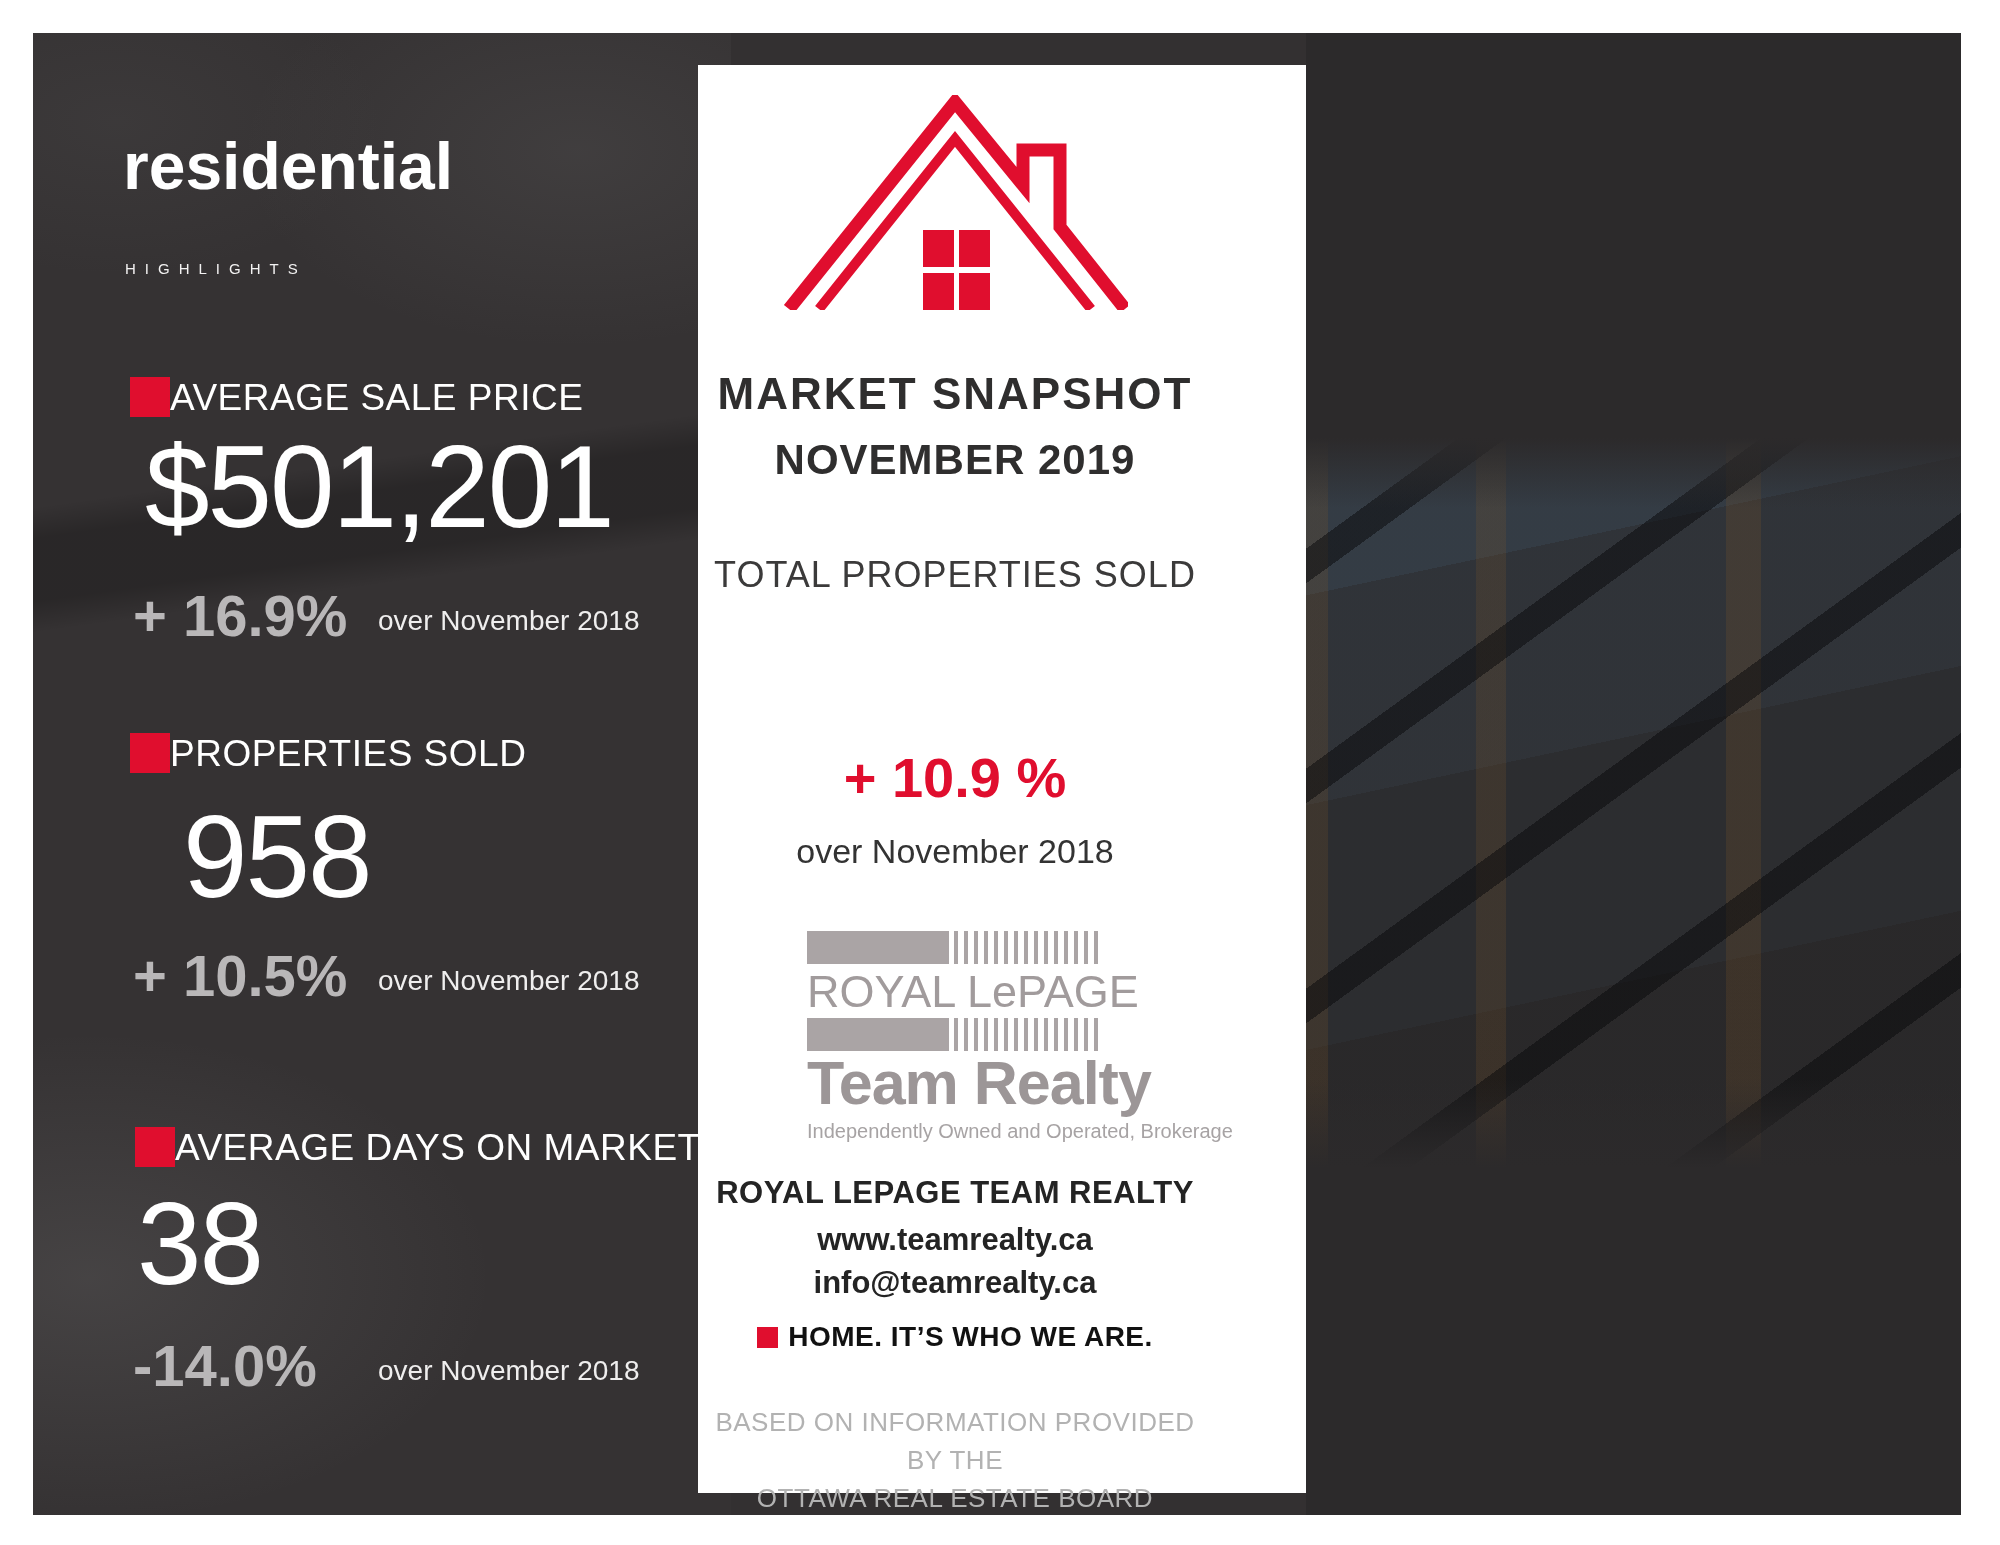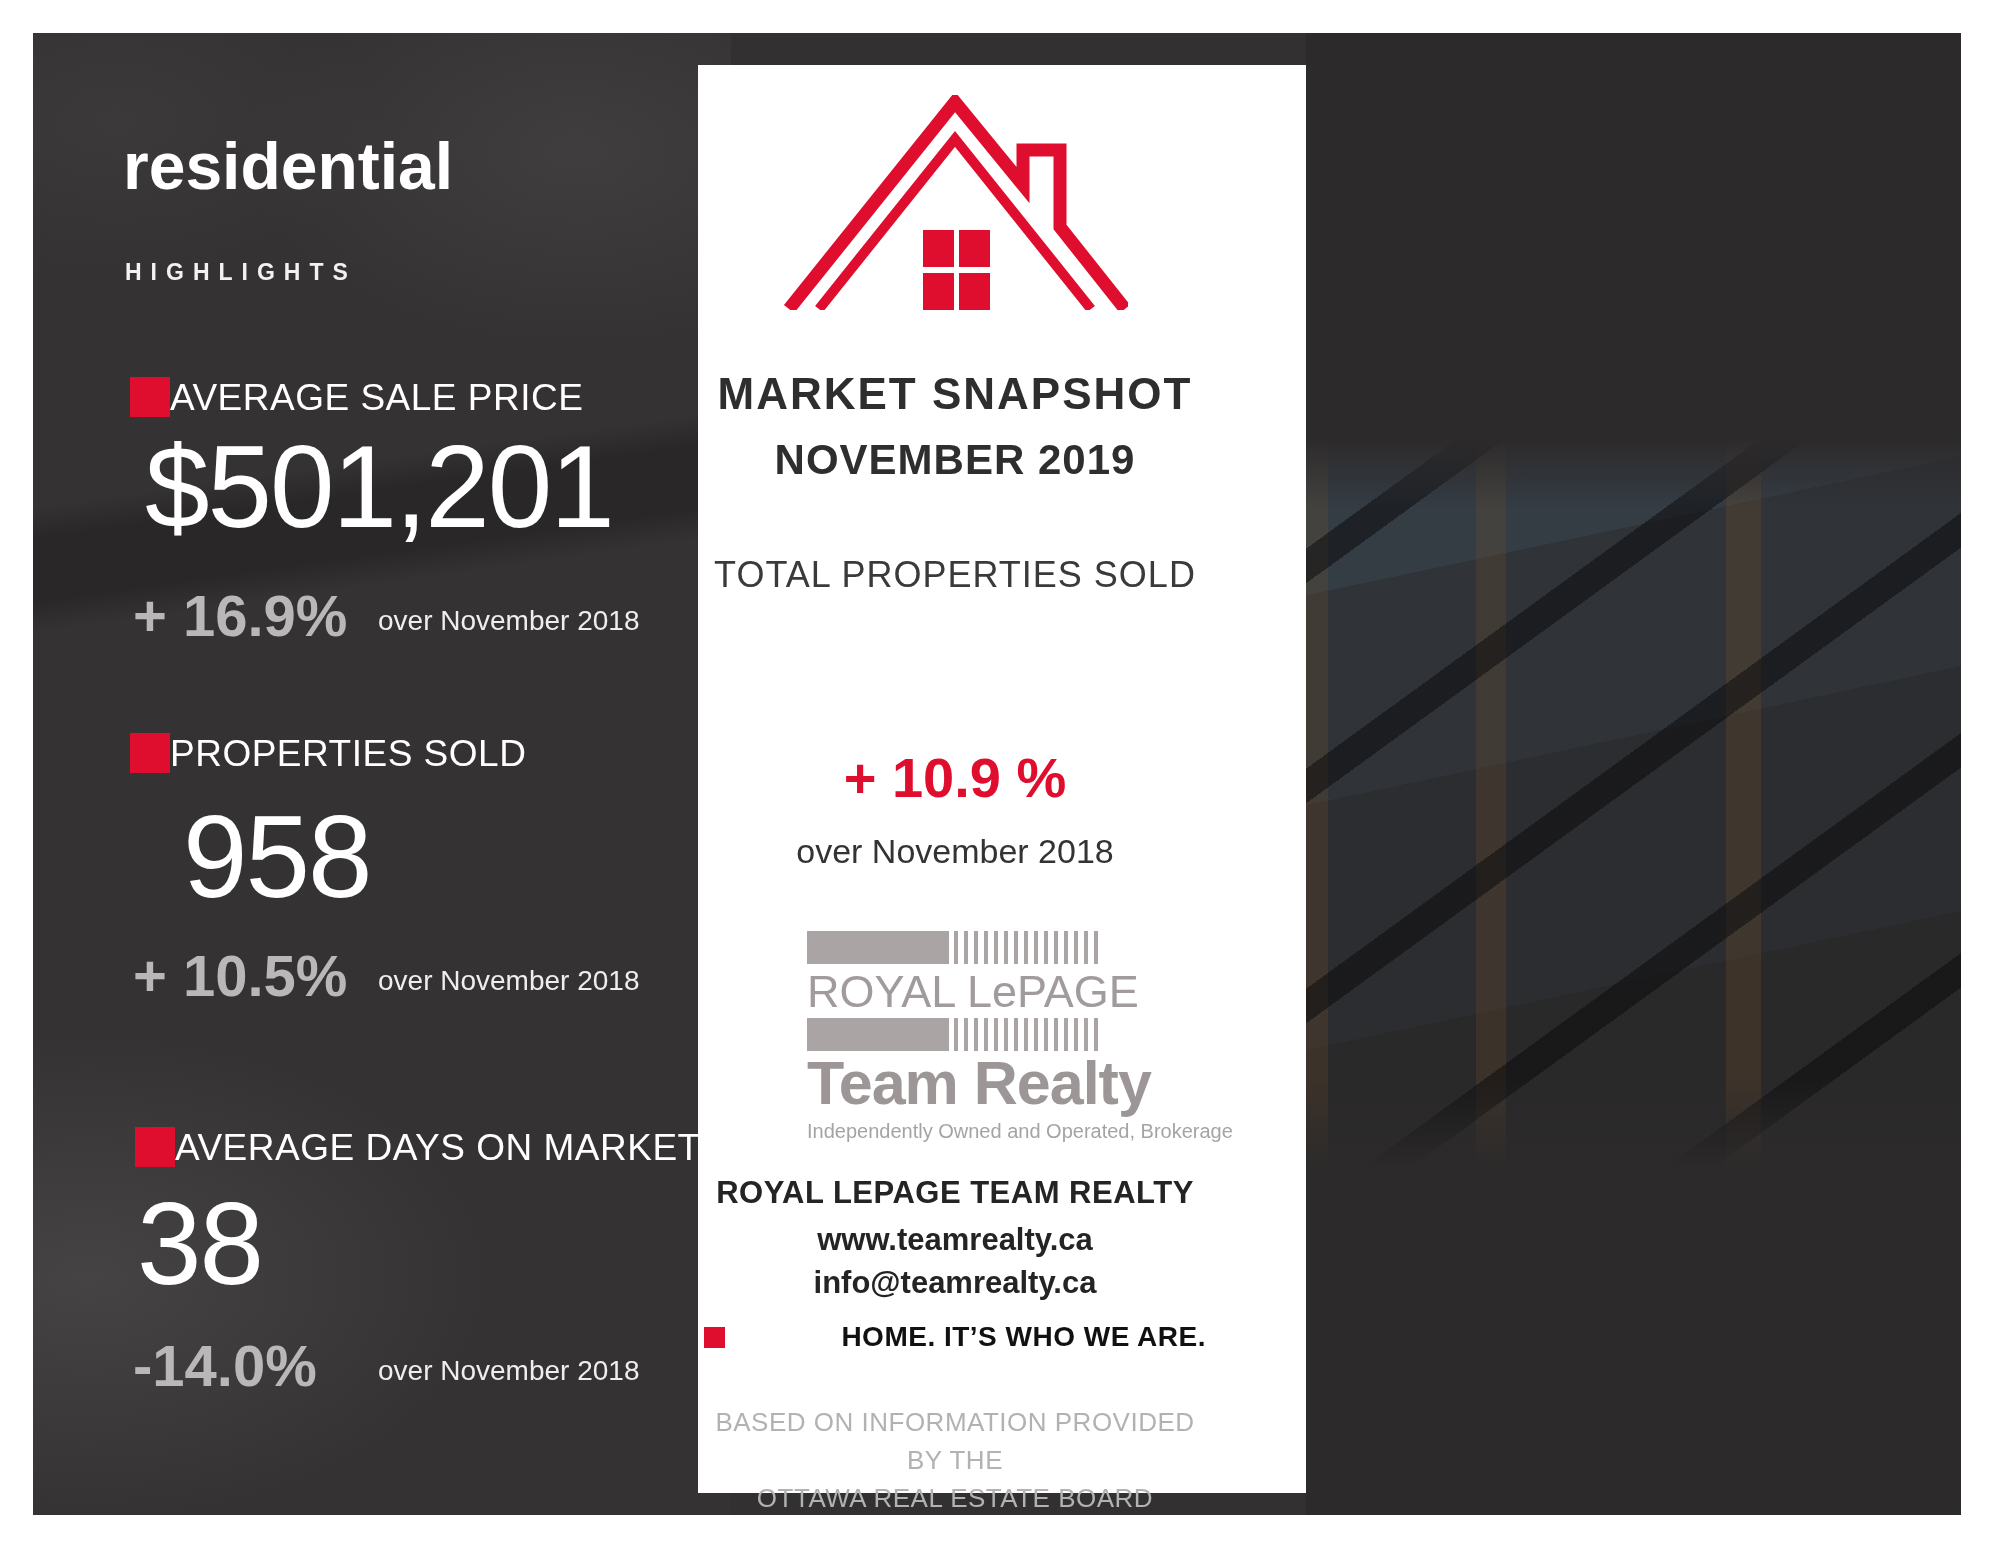--- a/index.html
+++ b/index.html
@@ -18,21 +18,21 @@
       #353233;}
   .col-right{left:1273px;width:655px;background:#2c2a2b}
   .col-right::before{content:"";position:absolute;left:0;top:405px;width:100%;height:735px;
     background:
       linear-gradient(180deg, rgba(44,42,43,1) 0, rgba(44,42,43,0) 70px, rgba(44,42,43,0) 640px, rgba(44,42,43,1) 730px),
       repeating-linear-gradient(-36deg, transparent 0 150px, rgba(8,8,10,.5) 150px 178px),
       linear-gradient(90deg, rgba(130,88,40,.20) 0 22px, transparent 22px 170px, rgba(130,88,40,.20) 170px 200px, transparent 200px 420px, rgba(130,88,40,.22) 420px 455px, transparent 455px),
       linear-gradient(168deg, rgba(62,82,100,.45) 0 18%, rgba(54,66,78,.38) 18% 42%, rgba(44,50,56,.38) 42% 70%, rgba(36,37,39,.30) 70%);}
 
   .col-title{position:absolute;color:#fff;font-size:66px;font-weight:600;line-height:1}
-  .col-sub{position:absolute;color:#f3f2f2;font-size:23px;font-weight:700;letter-spacing:9px;line-height:1}
+  .col-sub{position:absolute;color:#f3f2f2;font-size:15px;font-weight:400;letter-spacing:9px;line-height:1}
 
   .s-label-row{position:absolute;display:flex;align-items:center;line-height:1}
   .sq{width:40px;height:40px;background:#e00e2e;flex:none}
   .s-label{color:#fff;font-size:37px;letter-spacing:.5px;white-space:nowrap}
 
   .s-value{position:absolute;color:#fff;font-size:116px;font-weight:400;letter-spacing:-2px;line-height:1;white-space:nowrap}
 
   .s-pct{position:absolute;line-height:1}
   .pct{color:#b9b7b8;font-size:58px;font-weight:700;white-space:nowrap}
   .note{position:absolute;top:20px;color:#efeeee;font-size:28px;font-weight:400;white-space:nowrap}
@@ -54,21 +54,21 @@
   .rlp-row{display:flex;gap:5px;height:33px}
   .rlp-bar{width:142px;background:#aaa4a5}
   .rlp-stripes{flex:1;background:repeating-linear-gradient(90deg,#aaa4a5 0 4px,transparent 4px 10px)}
   .rlp-word{font-size:45px;font-weight:500;color:#a19b9c;line-height:1.14;margin:2px 0 1px;white-space:nowrap}
   .rlp-team{font-size:61px;font-weight:700;color:#9c9697;letter-spacing:-1px;line-height:1.05;white-space:nowrap}
   .rlp-tag{font-size:20px;color:#a7a3a4;margin-top:5px;white-space:nowrap}
 
   .company{top:1112px;color:#242424;font-size:31px;font-weight:700;letter-spacing:.5px;line-height:1}
   .website{top:1159px;color:#242424;font-size:31px;font-weight:700;line-height:1}
   .email{top:1202px;color:#242424;font-size:31px;font-weight:700;line-height:1}
-  .slogan-row{top:1258px;display:flex;align-items:center;justify-content:space-between;gap:10px;line-height:1}
+  .slogan-row{top:1258px;display:flex;align-items:center;justify-content:center;gap:10px;line-height:1}
   .slogan-sq{width:21px;height:21px;background:#e00e2e;flex:none}
   .slogan{color:#111;font-size:28px;font-weight:700;letter-spacing:.5px}
   .disclaimer{top:1338px;color:#b2b2b2;font-size:26px;line-height:38px;letter-spacing:.5px}
 </style>
 </head>
 <body>
 
 <div class="panel">
 
   <div class="col col-left">

